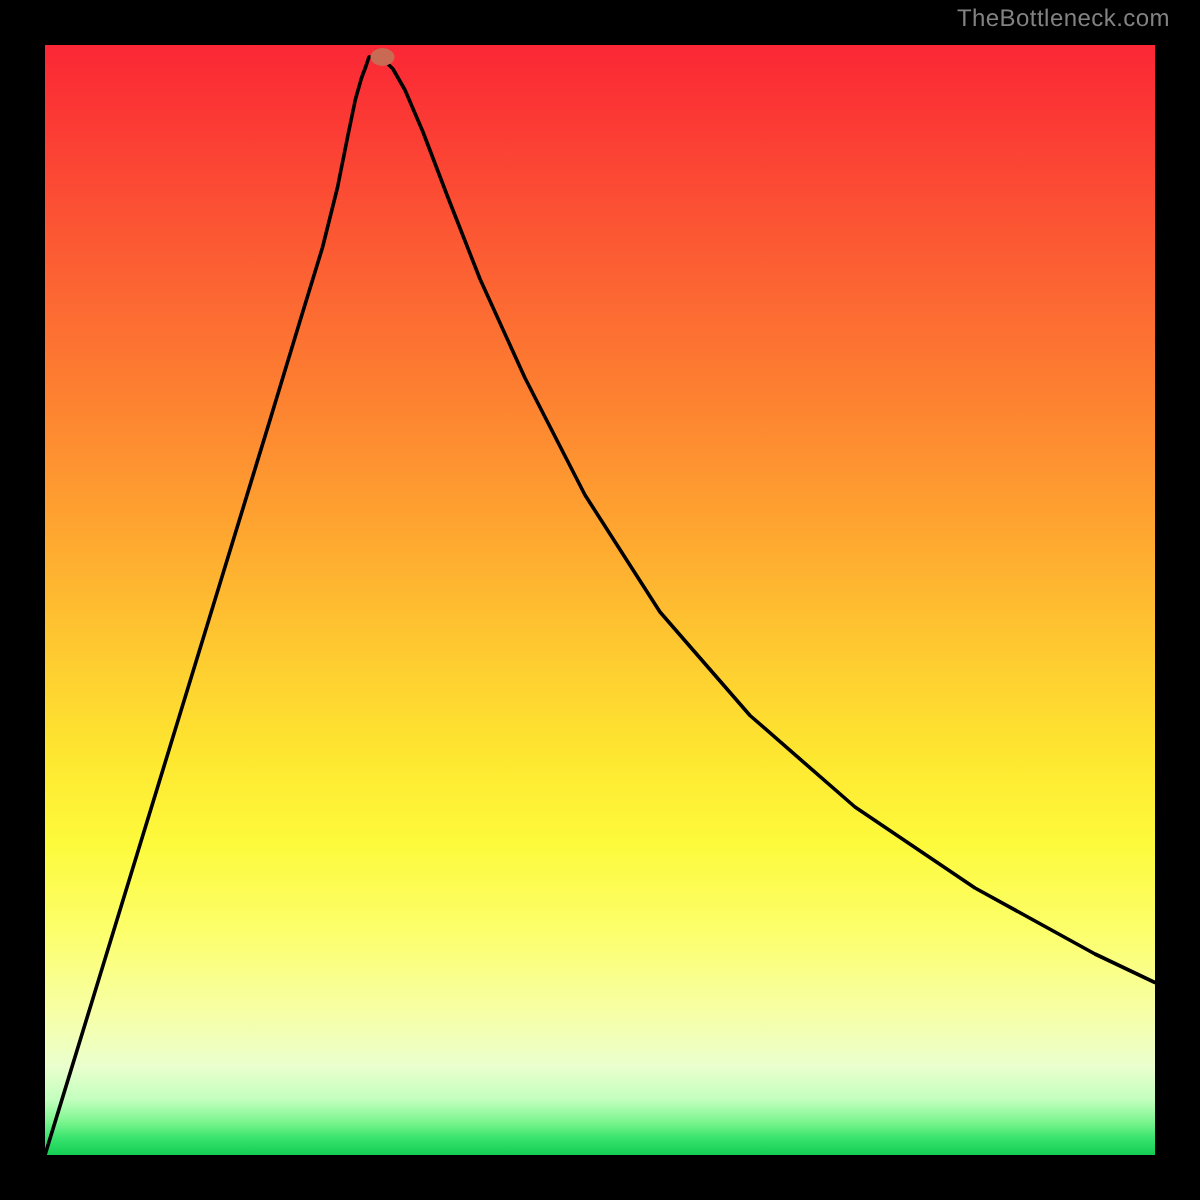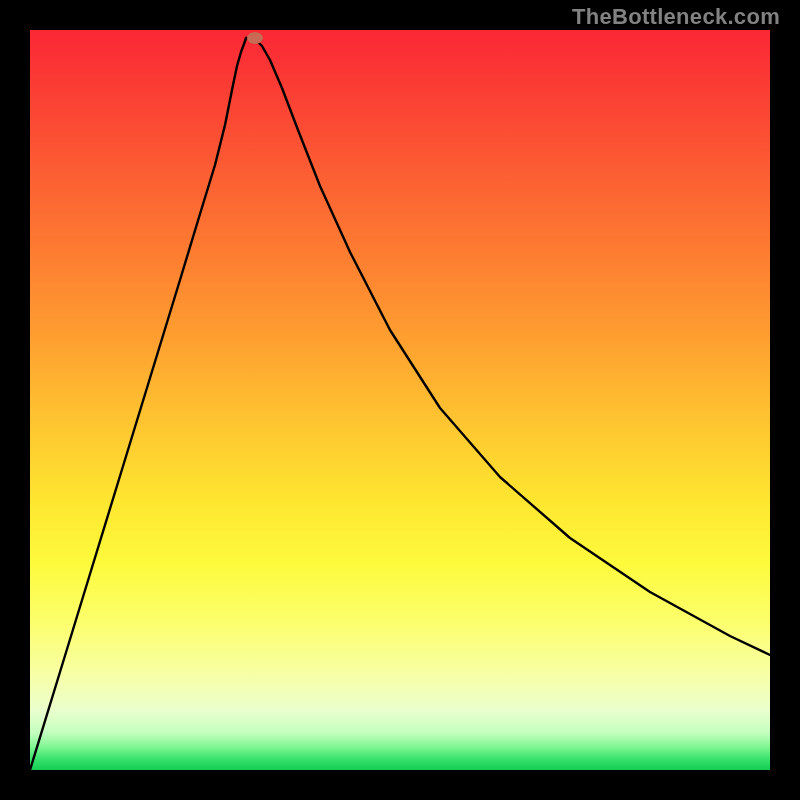--- a/index.html
+++ b/index.html
@@ -15,22 +15,22 @@
     position: relative;
     width: 800px;
     height: 800px;
     background: #000000;
   }
   .watermark {
     position: absolute;
     top: 4px;
     right: 20px;
     color: #828282;
-    font-size: 22px;
-    font-weight: 700;
+    font-size: 16px;
+    font-weight: 400;
     letter-spacing: 0.3px;
     z-index: 5;
   }
   .plot-area {
     position: absolute;
     left: 30px;
     top: 30px;
     width: 740px;
     height: 740px;
     

